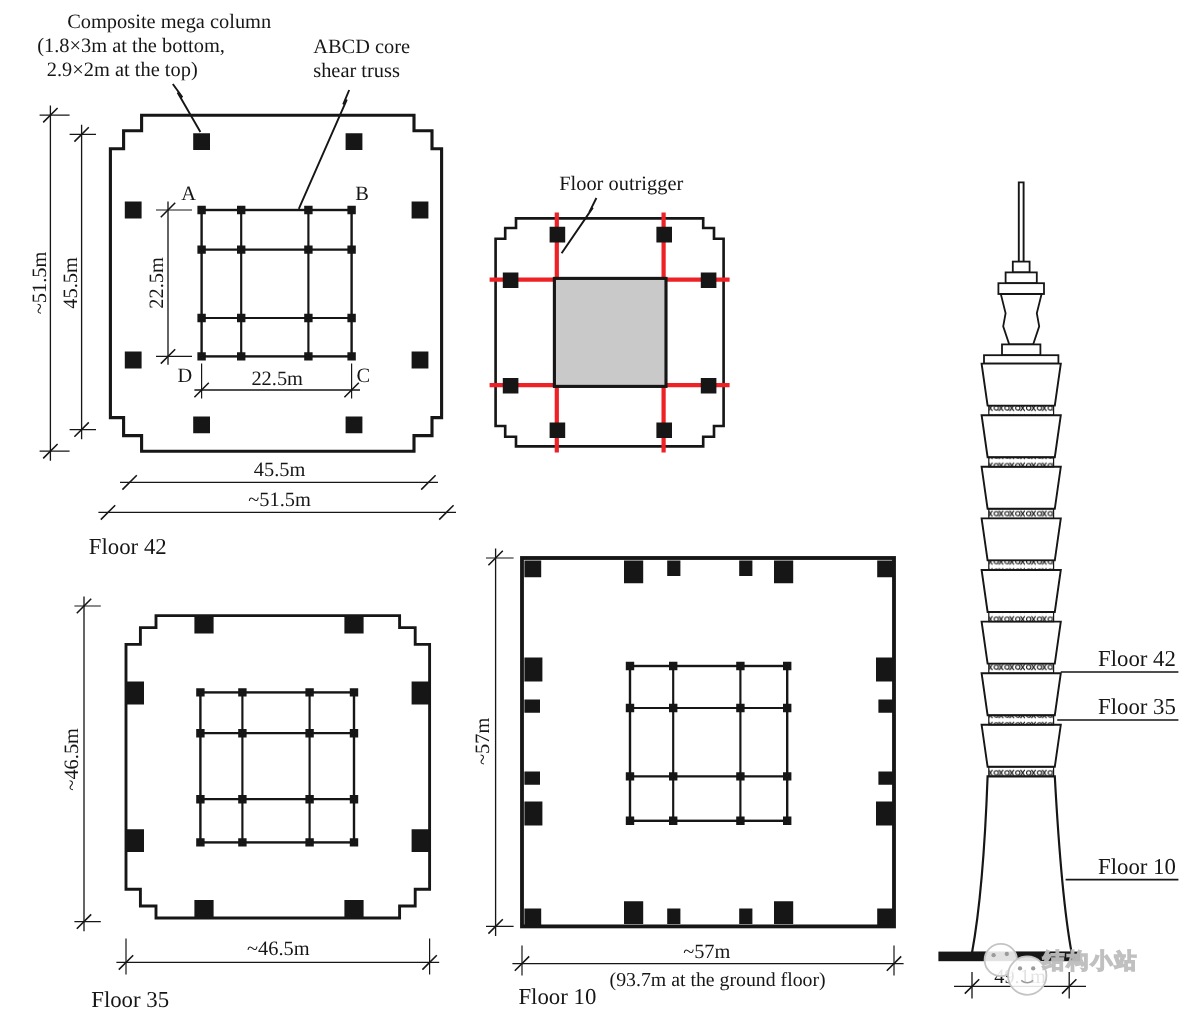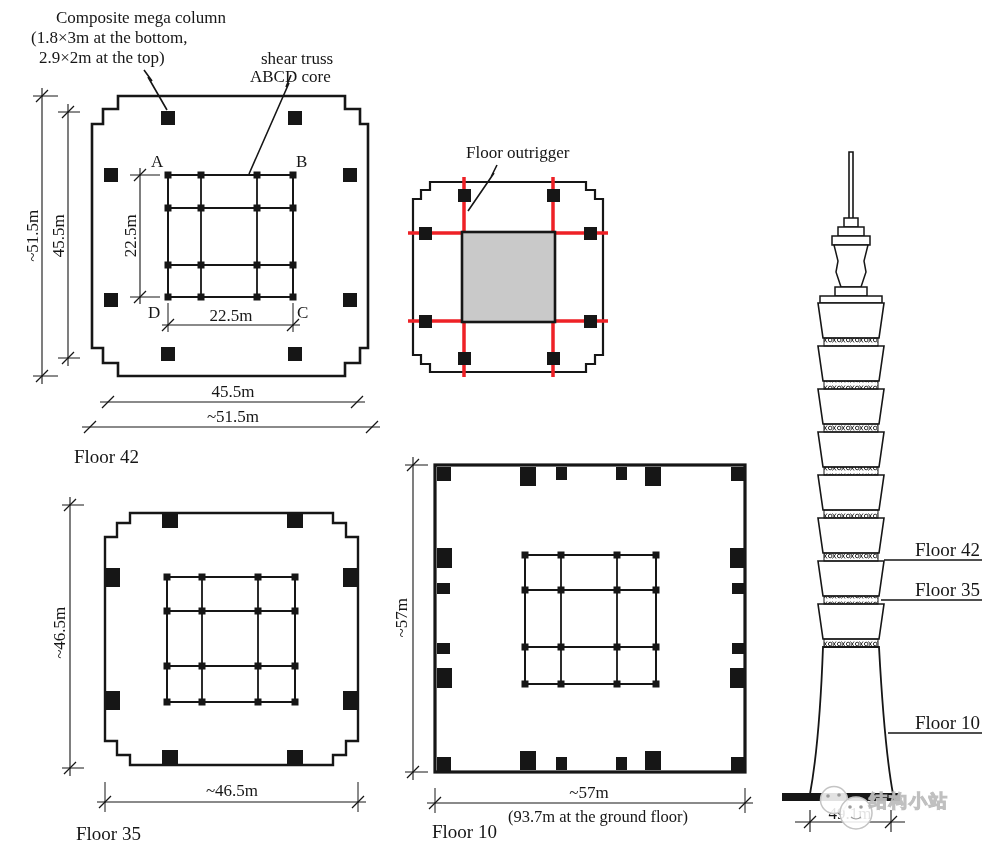--- a/index.html
+++ b/index.html
@@ -135,21 +135,21 @@
       <path d="M884,560H982 M881,600H982 M888,733H982" stroke="#161616" stroke-width="1.4" fill="none"></path>
       <path d="M795,822H905 M810,810V832 M891,810V832" stroke="#161616" stroke-width="1.1" fill="none"></path>
       <path d="M804,828L816,816 M885,828L897,816" stroke="#161616" stroke-width="1.3" fill="none"></path>
     </g>
   </svg>
 
   <div class="txt ann" style="left:56px;top:8px;text-align:center;">Composite mega column</div>
   <div class="txt ann" style="left:31px;top:28px;">(1.8×3m at the bottom,</div>
   <div class="txt ann" style="left:39px;top:48px;">2.9×2m at the top)</div>
 
-  <div class="txt ann" style="left:250px;top:29px;margin-top:38px;">ABCD core</div>
+  <div class="txt ann" style="left:261px;top:29px;">ABCD core</div>
   <div class="txt ann" style="left:261px;top:49px;">shear truss</div>
 
   <div class="txt abcd" style="left:151px;top:152px;">A</div>
   <div class="txt abcd" style="left:296px;top:152px;">B</div>
   <div class="txt abcd" style="left:297px;top:303px;">C</div>
   <div class="txt abcd" style="left:148px;top:303px;">D</div>
 
   <div class="txt dim ctr rot" style="left:-9px;top:226px;width:84px;">~51.5m</div>
   <div class="txt dim ctr rot" style="left:17px;top:226px;width:84px;">45.5m</div>
   <div class="txt dim ctr rot" style="left:89px;top:226px;width:84px;">22.5m</div>

